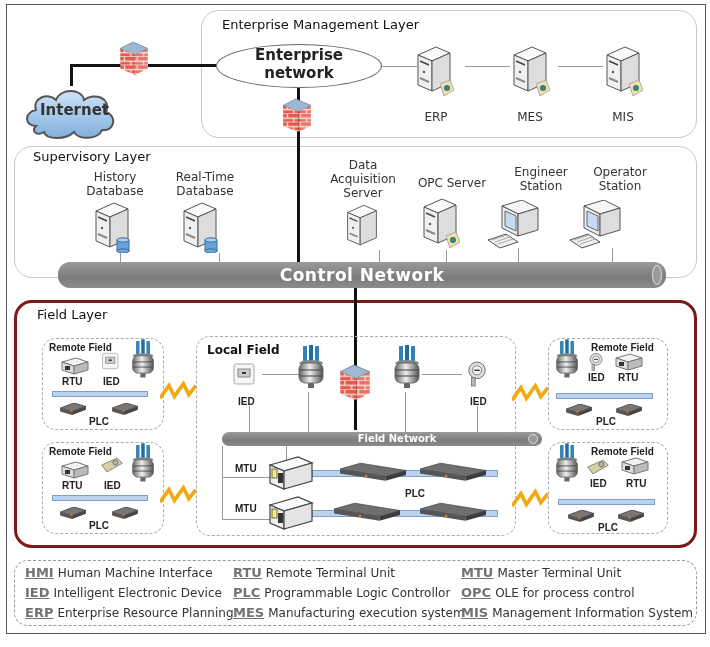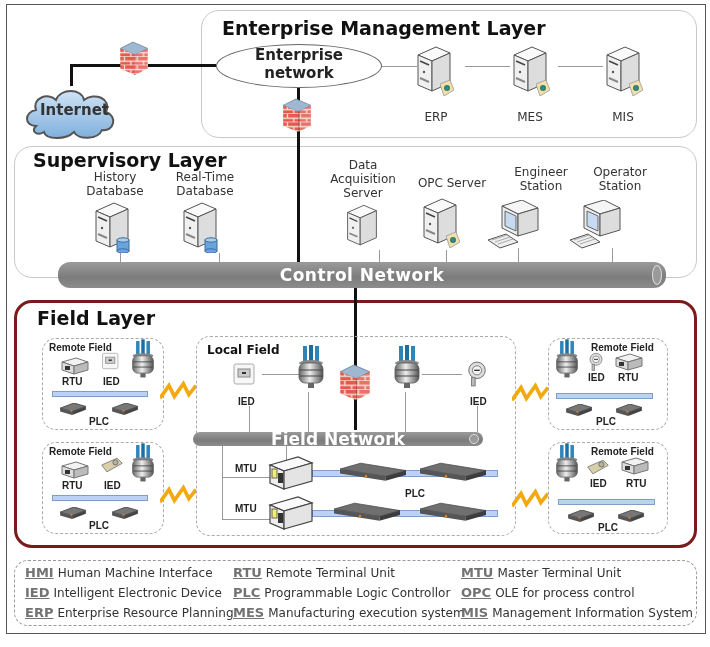--- a/index.html
+++ b/index.html
@@ -1,20 +1,20 @@
 <!DOCTYPE html>
 <html><head>
 <meta charset="utf-8">
 <style>
   html,body{margin:0;padding:0;background:#fff;}
   body{width:710px;height:647px;position:relative;overflow:hidden;font-family:"DejaVu Sans",sans-serif;}
   .frame{position:absolute;left:6px;top:4px;width:700px;height:630px;border:1.5px solid #555;box-sizing:border-box;background:#fff;}
   .abs{position:absolute;}
   .layer{position:absolute;border:1.5px solid #c8c8c8;border-radius:18px;background:#fff;box-sizing:border-box;}
-  .layer-title{position:absolute;font-weight:bold;color:#111;font-size:19px;white-space:nowrap;}
+  .layer-title{position:absolute;font-weight:normal;color:#111;font-size:13px;white-space:nowrap;}
   .lbl{position:absolute;font-size:12px;color:#333;text-align:center;line-height:14px;white-space:nowrap;}
   .lbl-sm{position:absolute;font-size:10px;color:#222;font-weight:bold;text-align:right;white-space:nowrap;font-family:"Liberation Sans",sans-serif;}
   .subbox{position:absolute;border:1.3px dashed #aaa;border-radius:14px;box-sizing:border-box;}
   .bus{position:absolute;background:linear-gradient(#9a9a9a,#7c7c7c 60%,#8c8c8c);border-radius:12px;color:#fff;font-weight:bold;text-align:center;}
   .bus-end{position:absolute;right:4px;top:3px;width:8px;border:1px solid #ddd;border-radius:50%;background:#9a9a9a;}
   .thinbus{position:absolute;height:6px;background:#bcd3ef;border:1px solid #7e9fc7;box-sizing:border-box;}
   .line{position:absolute;background:#999;}
   .blk{position:absolute;background:#111;}
   .legend{position:absolute;left:14px;top:560px;width:683px;height:66px;border:1.3px dashed #999;border-radius:14px;box-sizing:border-box;}
   .leg-row{position:absolute;font-size:12px;color:#333;white-space:nowrap;}
@@ -337,21 +337,21 @@
 <svg class="abs" style="left:466px;top:360px;" width="22" height="28">
     <use href="#ied2"></use>
   </svg>
 <div class="lbl-sm" style="left:470px;top:396px;">IED</div>
 
 <div class="line" style="left:249px;top:406px;width:1.3px;height:26px;"></div>
 <div class="line" style="left:308px;top:392px;width:1.3px;height:40px;"></div>
 <div class="line" style="left:405px;top:392px;width:1.3px;height:40px;"></div>
 <div class="line" style="left:477px;top:406px;width:1.3px;height:26px;"></div>
 
-<div class="bus" style="left:193px;top:432px;width:290px;height:14px;line-height:14px;font-size:17px;">
+<div class="bus" style="left:222px;top:432px;width:290px;height:14px;line-height:14px;font-size:10px;padding-left:30px;">
   <span>Field Network</span>
   <div class="bus-end" style="height:8px;top:2px;"></div>
 </div>
 
 <div class="line" style="left:222px;top:446px;width:1.3px;height:74px;"></div>
 <div class="line" style="left:286px;top:446px;width:1.3px;height:14px;"></div>
 <div class="line" style="left:222px;top:477px;width:48px;height:1.3px;"></div>
 <div class="line" style="left:222px;top:519px;width:48px;height:1.3px;"></div>
 <div class="lbl-sm" style="left:235px;top:463px;">MTU</div>
 <div class="lbl-sm" style="left:235px;top:503px;">MTU</div>

